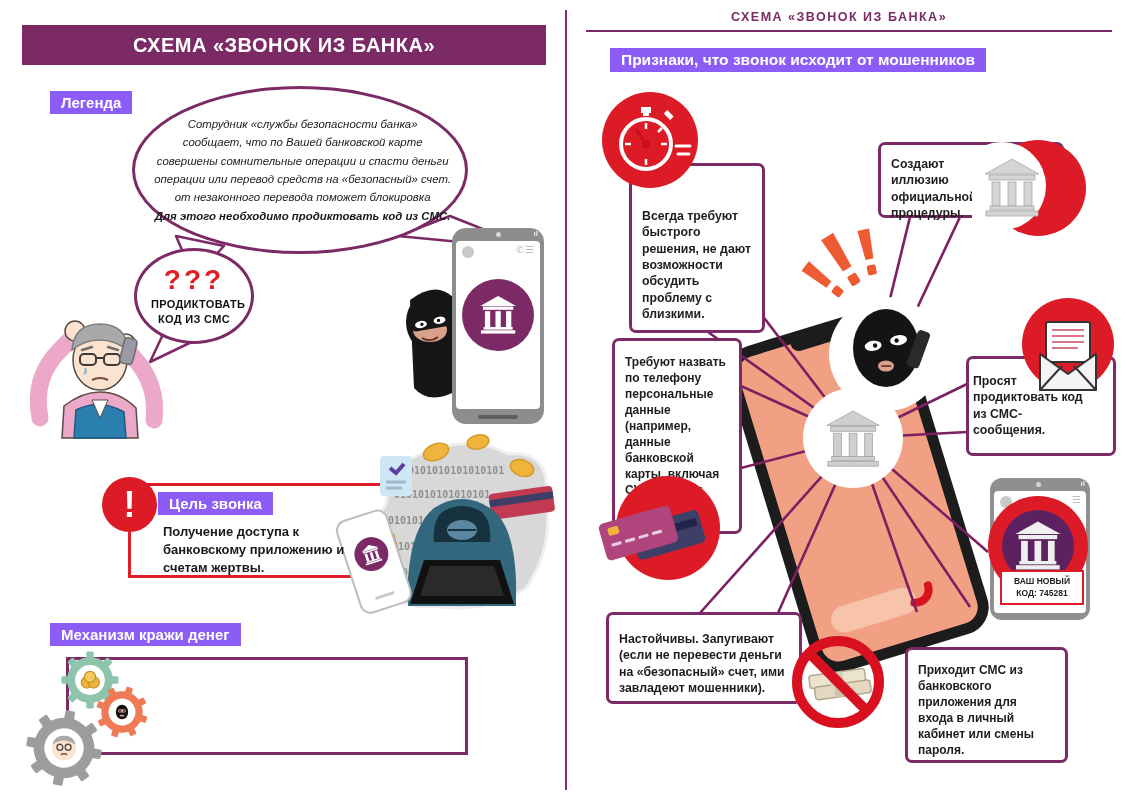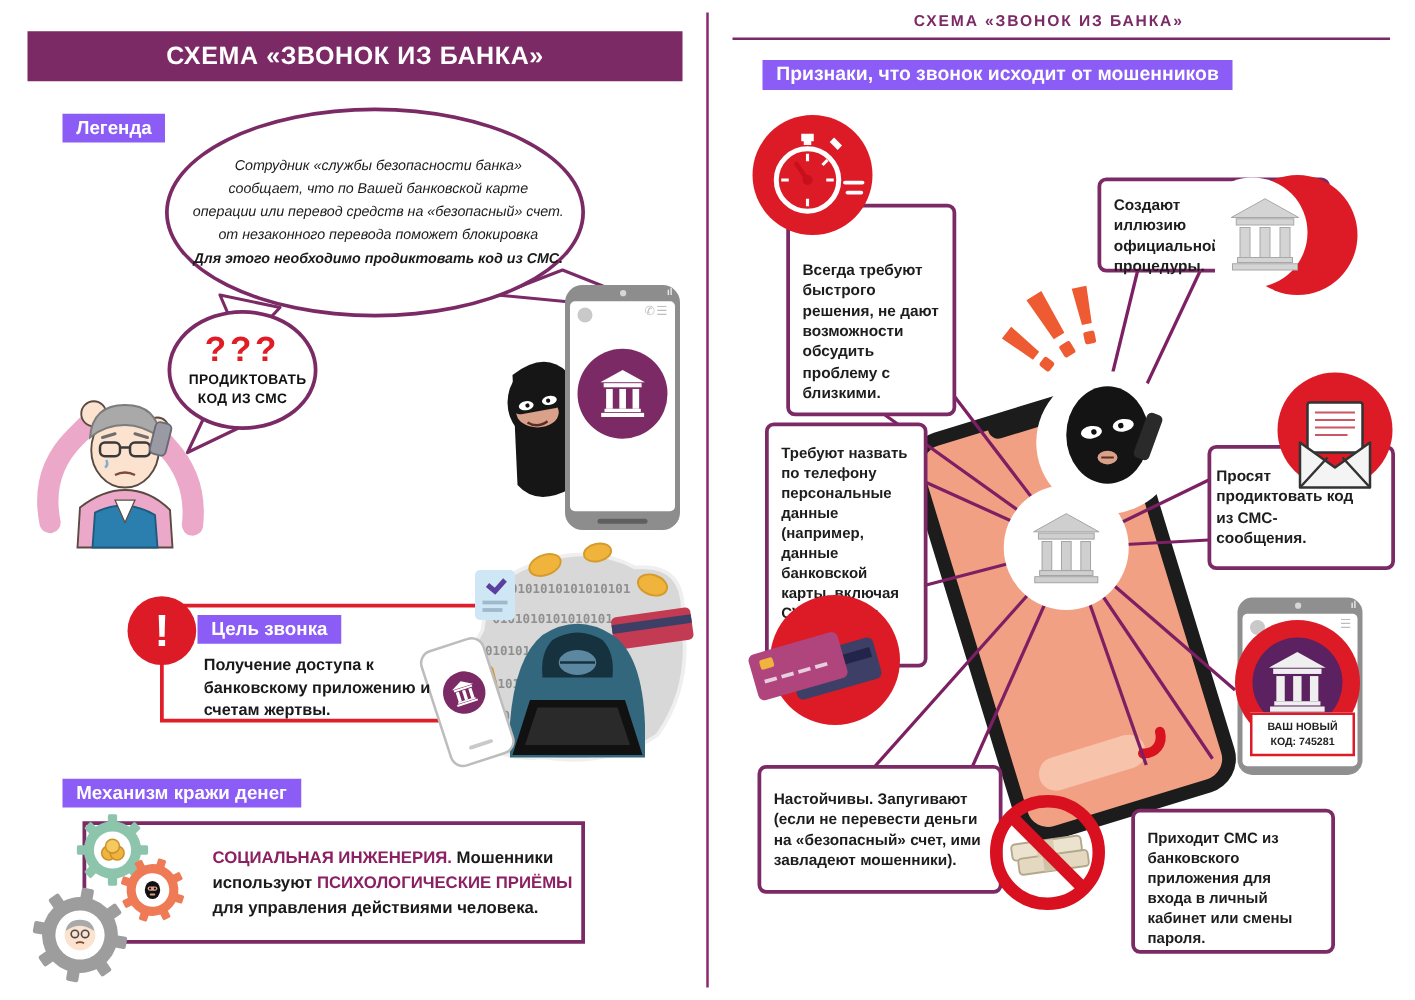--- a/index.html
+++ b/index.html
@@ -180,20 +180,21 @@
         <circle cx="5" cy="-1" r="3.6" fill="none" stroke="#4a4a4a" stroke-width="1.6"></circle>
         <path d="M-4 8 Q0 6 4 8" stroke="#7a4a3a" stroke-width="1.6" fill="none"></path>
       </g>
     </g>
   </svg>
 
   <div class="abs bubble" style="left:132px; top:86px; width:336px; height:168px; z-index:2; display:flex; align-items:center; justify-content:flex-end;">
     <div style="text-align:center; font-style:italic; font-size:11.4px; line-height:1.62; color:#1a1a1a; padding:0 14px;">
       <div>Сотрудник «службы безопасности банка»</div>
       <div>сообщает, что по Вашей банковской карте</div>
+      <div>совершены сомнительные операции и спасти деньги</div>
       <div>операции или перевод средств на «безопасный» счет.</div>
       <div>от незаконного  перевода поможет блокировка</div>
       <div style="font-weight:bold">Для этого необходимо продиктовать код из СМС.</div>
     </div>
   </div>
 
   <div class="abs bubble" style="left:134px; top:248px; width:120px; height:96px; z-index:2; display:flex; flex-direction:column; align-items:center; justify-content:center;">
     <div class="qmarks">???</div>
     <div class="qtext" style="text-align:center; width:86px; margin-top:3px;">ПРОДИКТОВАТЬ КОД ИЗ СМС</div>
   </div>
@@ -215,23 +216,20 @@
 
   <div class="abs" style="left:128px; top:483px; width:270px; height:95px; border:3px solid #e01e2a; background:#fff; z-index:0;"></div>
   <div class="abs red-circle" style="left:102px; top:477px; width:55px; height:55px; z-index:3; display:flex; align-items:center; justify-content:center;">
     <span style="color:#fff; font-weight:bold; font-size:36px; line-height:1;">!</span>
   </div>
   <span class="abs tag" style="left:158px; top:492px; z-index:3;">Цель звонка</span>
   <div class="abs" style="left:163px; top:523px; width:185px; font-size:13px; font-weight:bold; line-height:1.4; color:#1a1a1a; z-index:3;">Получение доступа к банковскому приложению и счетам жертвы.</div>
 
   <span class="abs tag" style="left:50px; top:623px;">Механизм кражи денег</span>
   <div class="abs" style="left:66px; top:657px; width:402px; height:98px; border:3.5px solid #7b2a66; background:#fff; z-index:0;"></div>
-  <div class="abs" style="left:170px; top:676px; width:292px; font-size:13.4px; font-weight:bold; line-height:1.5; color:#1a1a1a; z-index:3;">
-    <span class="hl-purple">СОЦИАЛЬНАЯ ИНЖЕНЕРИЯ.</span><span> Мошенники используют </span><span class="hl-purple">ПСИХОЛОГИЧЕСКИЕ ПРИЁМЫ</span><span> для управления действиями человека.</span>
-  </div>
 
   <div class="abs" style="left:565px; top:10px; width:2px; height:780px; background:#8b2a6e;"></div>
 
   <div class="abs" style="left:566px; top:10px; width:546px; text-align:center; color:#7b2a66; font-weight:bold; font-size:12.5px; letter-spacing:1.5px;">СХЕМА  «ЗВОНОК ИЗ БАНКА»</div>
   <div class="abs" style="left:586px; top:30px; width:526px; height:2px; background:#7b2a66;"></div>
 
   <span class="abs tag" style="left:610px; top:48px; font-size:15.5px;">Признаки, что звонок исходит от мошенников</span>
 
   <svg class="layer" width="1132" height="800" viewBox="0 0 1132 800" style="z-index:4">
 
@@ -298,21 +296,21 @@
   </svg>
 
   <div class="abs callout" style="left:617px; top:163px; width:136px; height:170px; padding-top:42px;margin-left:12px;">Всегда требуют быстрого решения, не дают возможности обсудить проблему с близкими.</div>
 
   <div class="abs callout" style="left:878px; top:142px; width:186px; height:76px; padding-right:66px;">Создают иллюзию официальной процедуры.</div>
 
   <div class="abs callout" style="left:612px; top:338px; width:130px; height:196px; font-size:12px; padding-top:14px;">Требуют назвать по телефону персональные данные (например, данные банковской карты, включая CVV-код, или пароль от приложения банка).</div>
 
   <div class="abs callout" style="left:966px; top:356px; width:150px; height:100px; padding:14px 30px 10px 4px;">Просят продиктовать код из СМС-сообщения.</div>
 
-  <div class="abs callout" style="left:606px; top:612px; width:196px; height:103px; padding-top:16px;">Настойчивы. Запугивают (если не перевести деньги на «безопасный» счет, ими завладеют мошенники).</div>
+  <div class="abs callout" style="left:606px; top:612px; width:196px; height:92px; padding-top:16px;">Настойчивы. Запугивают (если не перевести деньги на «безопасный» счет, ими завладеют мошенники).</div>
 
   <div class="abs callout" style="left:905px; top:647px; width:163px; height:116px; font-size:12px; padding-top:13px;">Приходит СМС из банковского приложения для входа в личный кабинет или смены пароля.</div>
 
   <div class="abs red-circle" style="left:602px; top:92px; width:96px; height:96px; z-index:8;">
     <svg width="96" height="96" viewBox="0 0 96 96">
       <g transform="translate(44 52)">
         <circle r="25" fill="none" stroke="#fff" stroke-width="4"></circle>
         <rect x="-5" y="-37" width="10" height="6" fill="#fff"></rect>
         <rect x="-3" y="-33" width="6" height="5" fill="#fff"></rect>
         <rect x="18" y="-32" width="9" height="5" fill="#fff" transform="rotate(45 22 -29)"></rect>

